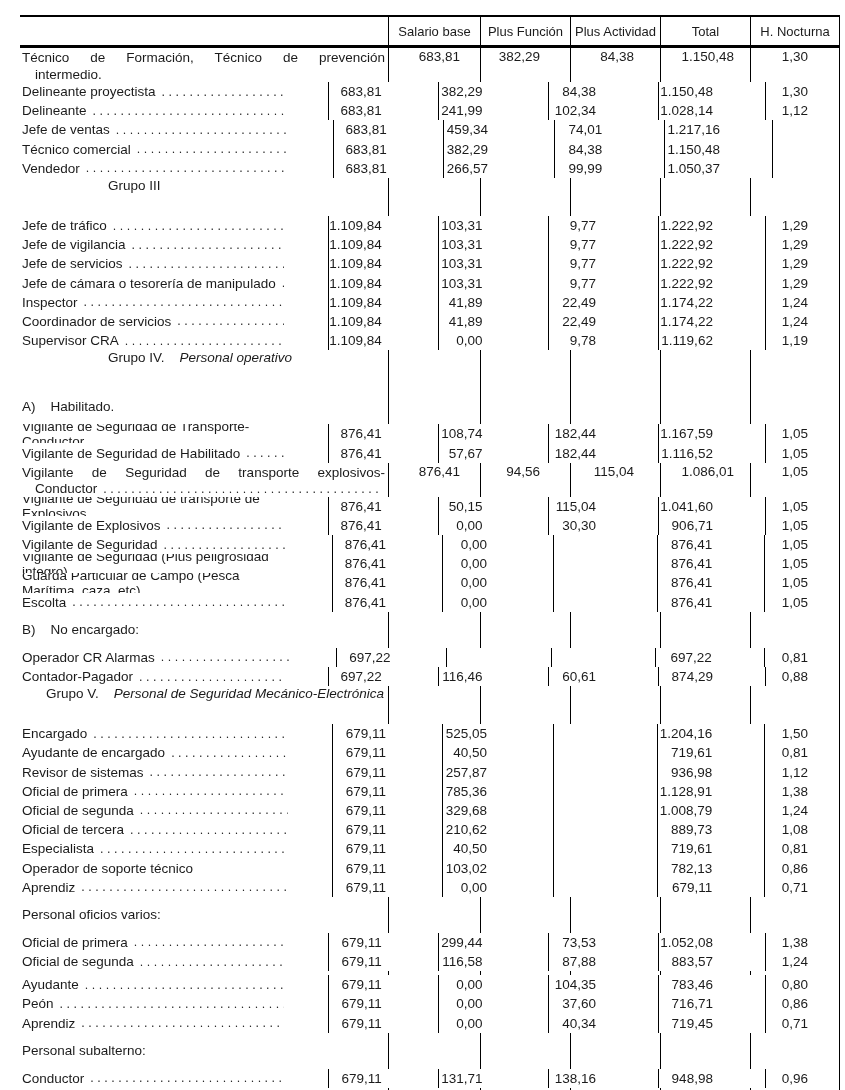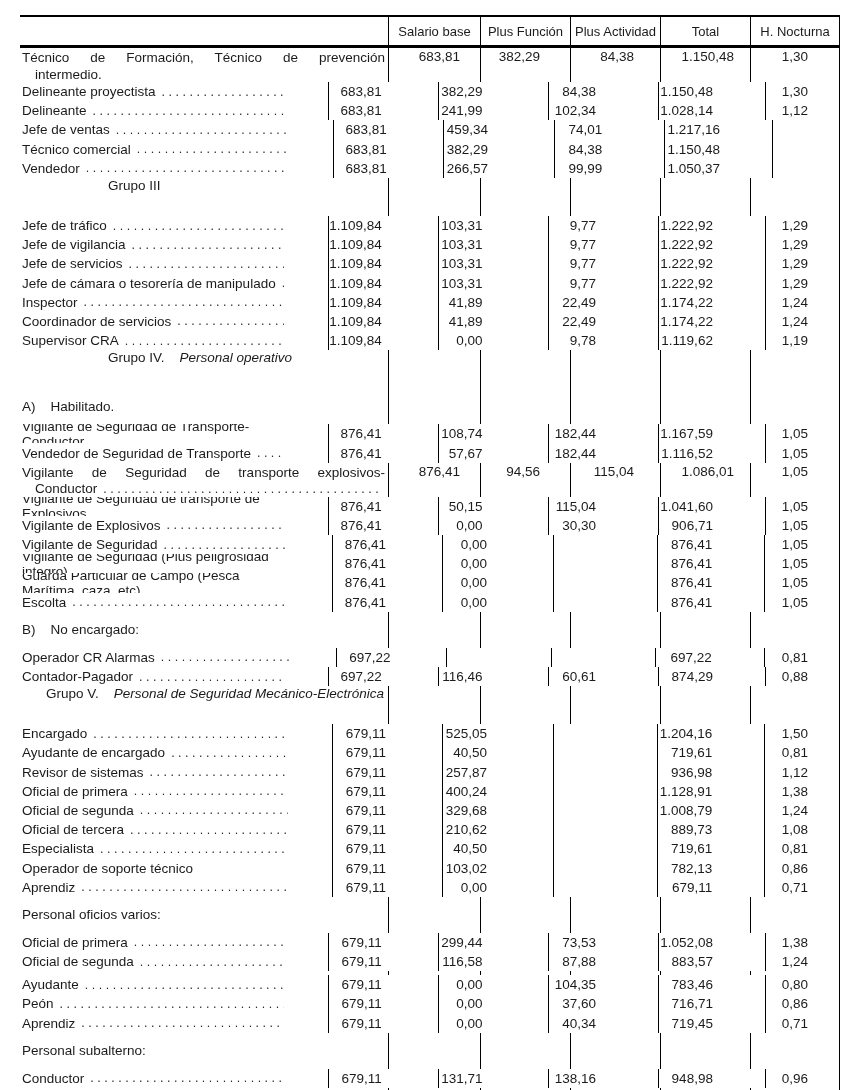--- a/index.html
+++ b/index.html
@@ -243,21 +243,21 @@
             <span class="leader"></span>
           </div>
           <div class="cell c1 num">876,41</div>
           <div class="cell c2 num">108,74</div>
           <div class="cell c3 num">182,44</div>
           <div class="cell c4 num">1.167,59</div>
           <div class="cell c5 num">1,05</div>
         </div>
         <div class="r body-row">
           <div class="cell c0">
-            <span class="lab">Vendedor de Seguridad de Transporte</span>
+            <span class="lab">Vigilante de Seguridad de Habilitado</span>
             <span class="leader"></span>
           </div>
           <div class="cell c1 num">876,41</div>
           <div class="cell c2 num">57,67</div>
           <div class="cell c3 num">182,44</div>
           <div class="cell c4 num">1.116,52</div>
           <div class="cell c5 num">1,05</div>
         </div>
         <div class="r r2">
           <div class="cell c0">
@@ -414,21 +414,21 @@
           <div class="cell c3"></div>
           <div class="cell c4 num">936,98</div>
           <div class="cell c5 num">1,12</div>
         </div>
         <div class="r body-row">
           <div class="cell c0">
             <span class="lab">Oficial de primera</span>
             <span class="leader"></span>
           </div>
           <div class="cell c1 num">679,11</div>
-          <div class="cell c2 num">400,24</div>
+          <div class="cell c2 num">785,36</div>
           <div class="cell c3"></div>
           <div class="cell c4 num">1.128,91</div>
           <div class="cell c5 num">1,38</div>
         </div>
         <div class="r body-row">
           <div class="cell c0">
             <span class="lab">Oficial de segunda</span>
             <span class="leader"></span>
           </div>
           <div class="cell c1 num">679,11</div>

